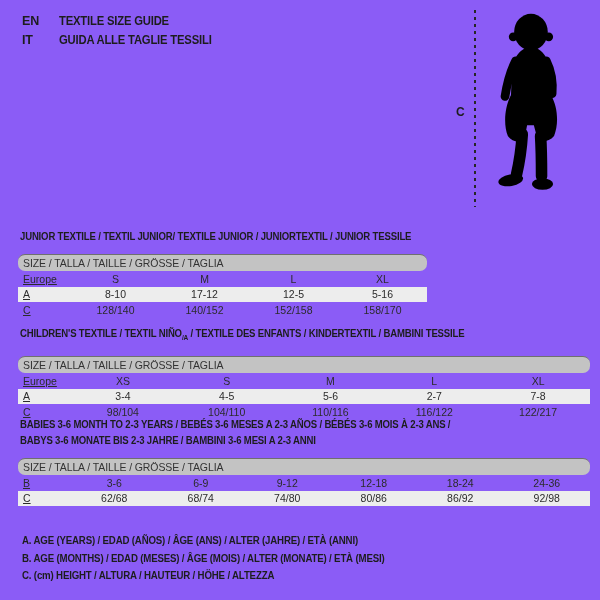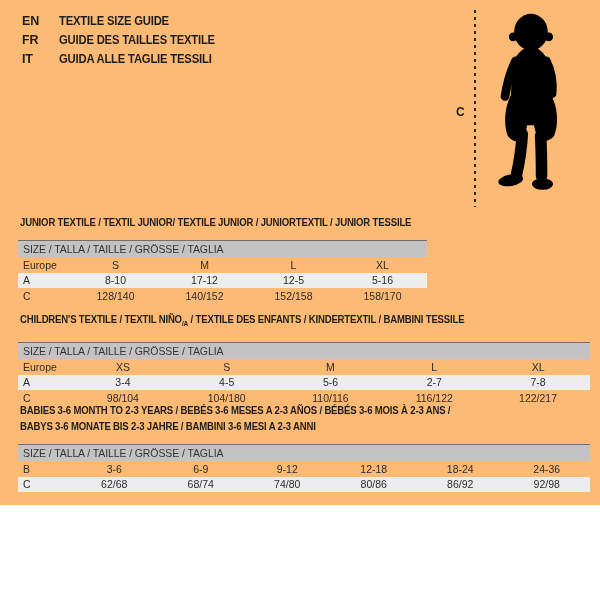--- a/index.html
+++ b/index.html
@@ -1,66 +1,62 @@
 <!DOCTYPE html>
 <html><head>
 <meta charset="utf-8">
 <style>
   * { margin:0; padding:0; box-sizing:border-box; }
   html,body { background:#ffffff; }
   .page {
-    position:relative; width:600px; height:505px; background:#fdba74;
+    position:relative; width:600px; height:600px; background:#8b5cf6;
     font-family:"Liberation Sans", sans-serif; color:#1d1d1d; overflow:hidden;
   }
   
   .langs { position:absolute; top:12px; left:22px; }
   .lang-row { display:flex; line-height:19px; }
   .lang-code { width:37px; font-size:12.5px; font-weight:bold; letter-spacing:-0.2px; }
   .lang-title { font-size:12.5px; font-weight:bold; white-space:nowrap;
     transform:scaleX(0.9); transform-origin:left center; letter-spacing:-0.2px; }
   
   .figure { position:absolute; top:5px; left:455px; width:130px; height:208px; }
   .measure-line { position:absolute; left:19px; top:5px; width:2px; height:197px;
     background:repeating-linear-gradient(to bottom,#262626 0 3px,transparent 3px 7px); }
   .measure-label { position:absolute; left:1px; top:100px; font-size:12px; font-weight:bold; }
   .baby { position:absolute; left:25px; top:2px; }
   
-  .section { position:absolute; left:18px; }
+  .section { position:absolute; left:18px;margin-top:14px; }
   .sec1 { top:214px; width:409px; }
   .sec2 { top:311px; width:572px; }
   .sec3 { top:402px; width:572px; }
   .sec-title { font-size:11px; font-weight:bold; letter-spacing:-0.2px;
     margin-left:2px; margin-bottom:10px; transform:scaleX(0.87); transform-origin:left top; }
   .sec-title .line { display:block; white-space:nowrap; line-height:16px; }
   .sec-title sub { font-size:7.5px; }
   .band { height:17px; background:#c3c3c3; border-top:1px solid #6f6f6f;
     font-size:10.5px; color:#333; display:flex; align-items:center; padding-left:5px;
-    letter-spacing:-0.1px; }
+    letter-spacing:-0.1px;border-radius:7px; }
   .trow { display:flex; height:15.5px; align-items:center; font-size:10.5px; color:#2b2b2b; }
   .trow.shaded { background:#ededed; }
-  .tlabel { width:53px; padding-left:5px; }
+  .tlabel { width:53px; padding-left:5px;text-decoration:underline; }
   .tcell { flex:1; text-align:center; }
   
   .footnotes { position:absolute; top:532px; left:22px; }
   .footnote { font-size:11px; font-weight:bold; line-height:17.5px; white-space:nowrap;
     transform:scaleX(0.88); transform-origin:left center; letter-spacing:-0.2px; }
 </style>
 </head>
 <body>
 
 <div class="page">
 
   <div class="langs">
     <div class="lang-row">
       <span class="lang-code">EN</span>
       <span class="lang-title">TEXTILE SIZE GUIDE</span>
-    </div>
-    <div class="lang-row">
-      <span class="lang-code">FR</span>
-      <span class="lang-title">GUIDE DES TAILLES TEXTILE</span>
     </div>
     <div class="lang-row">
       <span class="lang-code">IT</span>
       <span class="lang-title">GUIDA ALLE TAGLIE TESSILI</span>
     </div>
   </div>
 
   <div class="figure">
     <div class="measure-line"></div>
     <div class="measure-label">C</div>
@@ -129,21 +125,21 @@
           <span class="tlabel">A</span>
           <span class="tcell">3-4</span>
           <span class="tcell">4-5</span>
           <span class="tcell">5-6</span>
           <span class="tcell">2-7</span>
           <span class="tcell">7-8</span>
         </div>
         <div class="trow">
           <span class="tlabel">C</span>
           <span class="tcell">98/104</span>
-          <span class="tcell">104/180</span>
+          <span class="tcell">104/110</span>
           <span class="tcell">110/116</span>
           <span class="tcell">116/122</span>
           <span class="tcell">122/217</span>
         </div>
       </div>
   </div>
 
   <div class="section sec3">
     <div class="sec-title">
       <span class="line">BABIES 3-6 MONTH TO 2-3 YEARS / BEBÉS 3-6 MESES A 2-3 AÑOS / BÉBÉS 3-6 MOIS À 2-3 ANS /</span>
@@ -165,14 +161,19 @@
           <span class="tcell">62/68</span>
           <span class="tcell">68/74</span>
           <span class="tcell">74/80</span>
           <span class="tcell">80/86</span>
           <span class="tcell">86/92</span>
           <span class="tcell">92/98</span>
         </div>
       </div>
   </div>
 
+  <div class="footnotes">
+    <div class="footnote">A. AGE (YEARS) / EDAD (AÑOS) / ÂGE (ANS) / ALTER (JAHRE) / ETÀ (ANNI)</div>
+    <div class="footnote">B. AGE (MONTHS) / EDAD (MESES) / ÂGE (MOIS) / ALTER (MONATE) / ETÀ (MESI)</div>
+    <div class="footnote">C. (cm) HEIGHT / ALTURA / HAUTEUR / HÖHE / ALTEZZA</div>
+  </div>
 
 </div>
 
 </body></html>

